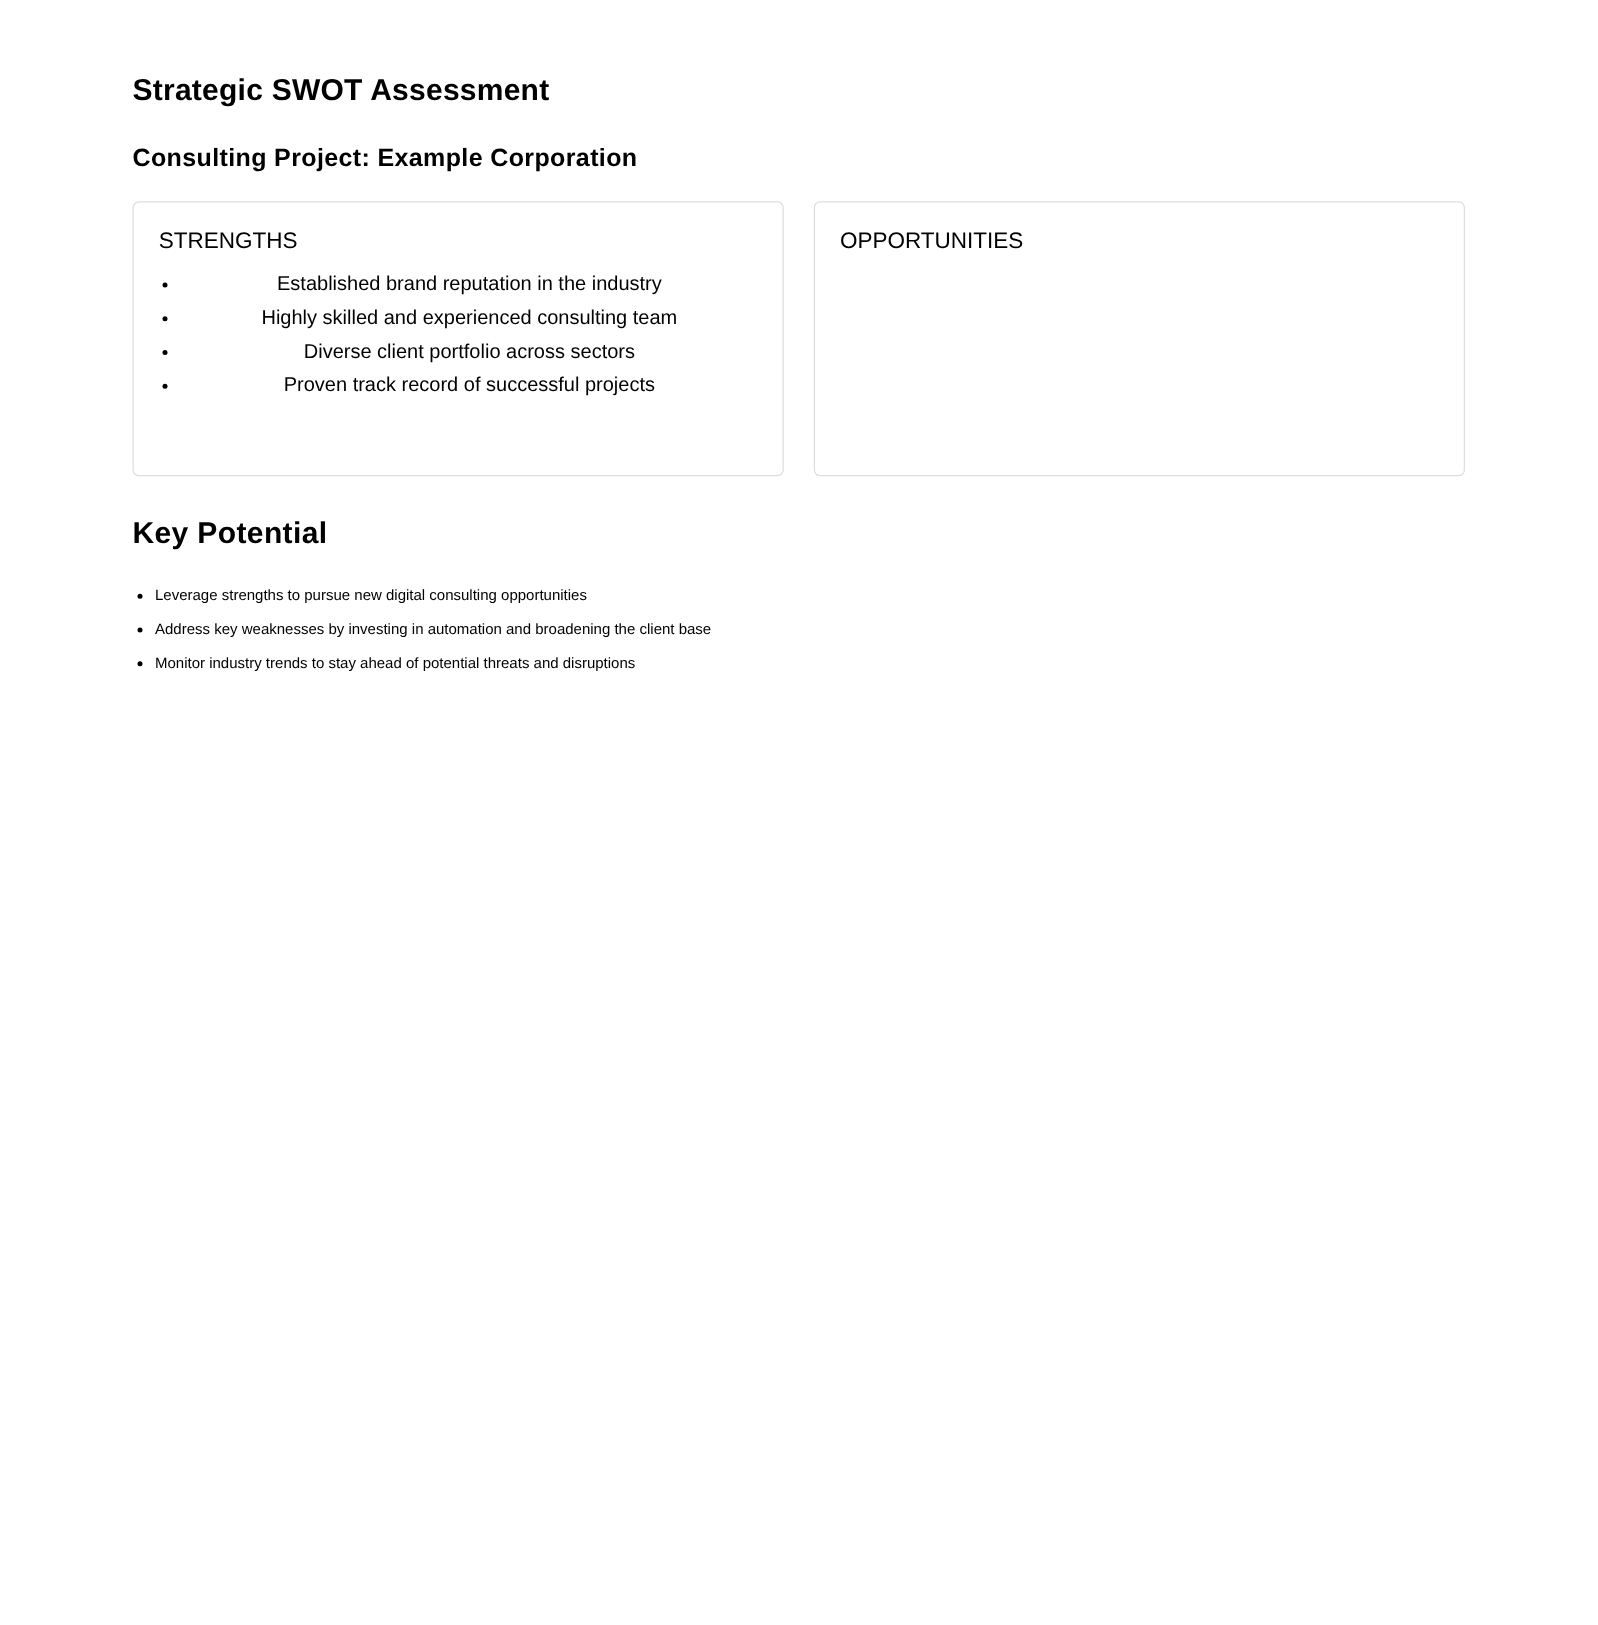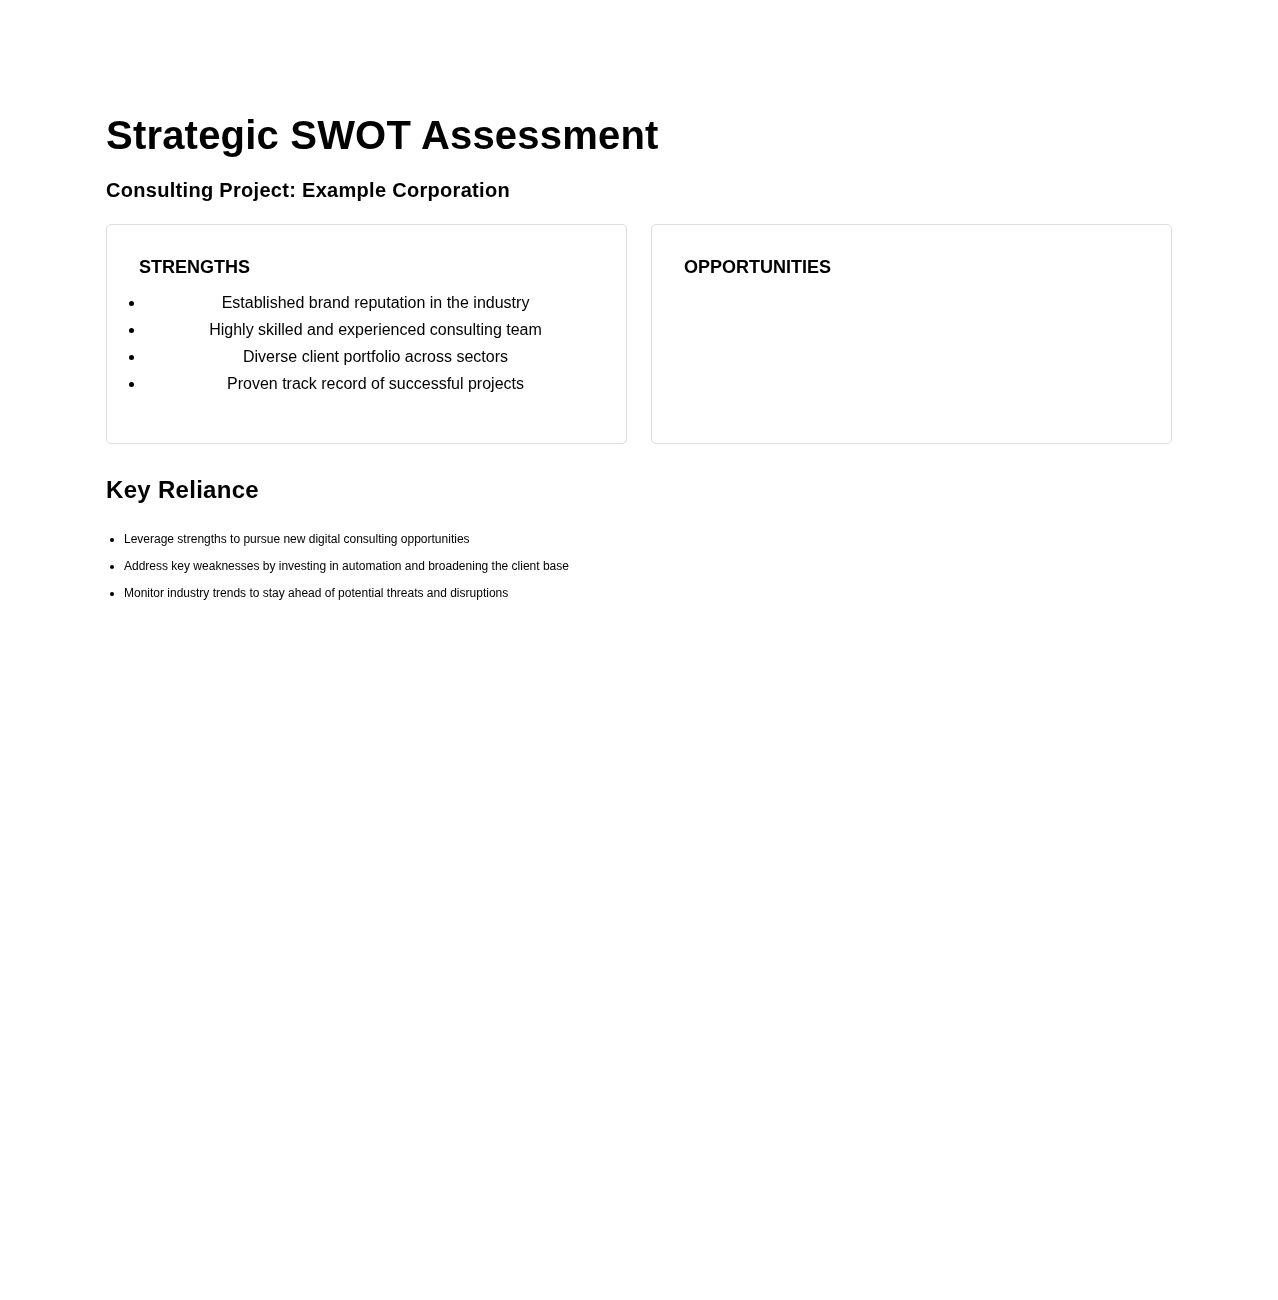--- a/index.html
+++ b/index.html
@@ -12,22 +12,22 @@
       height: 1300px;
       font-family: "Liberation Sans", sans-serif;
       color: #000000;
     }
     .page {
       position: relative;
       padding: 0 106px;
     }
     .title {
       margin: 0;
-      padding-top: 117px;
-      font-size: 40px;
+      padding-top: 54px;
+      font-size: 24px;
       font-weight: bold;
       line-height: 37px;
       letter-spacing: 0.2px;
     }
     .subtitle {
       margin: 0;
       margin-top: 22px;
       font-size: 20px;
       font-weight: bold;
       line-height: 28px;
@@ -41,23 +41,23 @@
       margin-top: 20px;
     }
     .card {
       border: 1px solid #dddddd;
       border-radius: 5px;
       height: 220px;
       box-sizing: border-box;
       padding: 20px 20px;
     }
     .card-title {
-      margin: 12px;
+      margin: 0;
       font-size: 18px;
-      font-weight: bold;
+      font-weight: normal;
       line-height: 20px;
     }
     .card-list {
       margin: 17px 0 0 0;
       padding-left: 18px;
       font-size: 16px;
       line-height: 18px;
     }
     .card-list li {
       margin-bottom: 9px;
@@ -99,19 +99,19 @@
       </ul>
     </section>
 
 
     <section class="card">
       <h3 class="card-title">OPPORTUNITIES</h3>
     </section>
 
   </div>
 
-  <h2 class="section-title">Key Reliance</h2>
+  <h2 class="section-title">Key Potential</h2>
   <ul class="takeaways">
     <li>Leverage strengths to pursue new digital consulting opportunities</li>
     <li>Address key weaknesses by investing in automation and broadening the client base</li>
     <li>Monitor industry trends to stay ahead of potential threats and disruptions</li>
   </ul>
 </div>
 
 </body></html>

